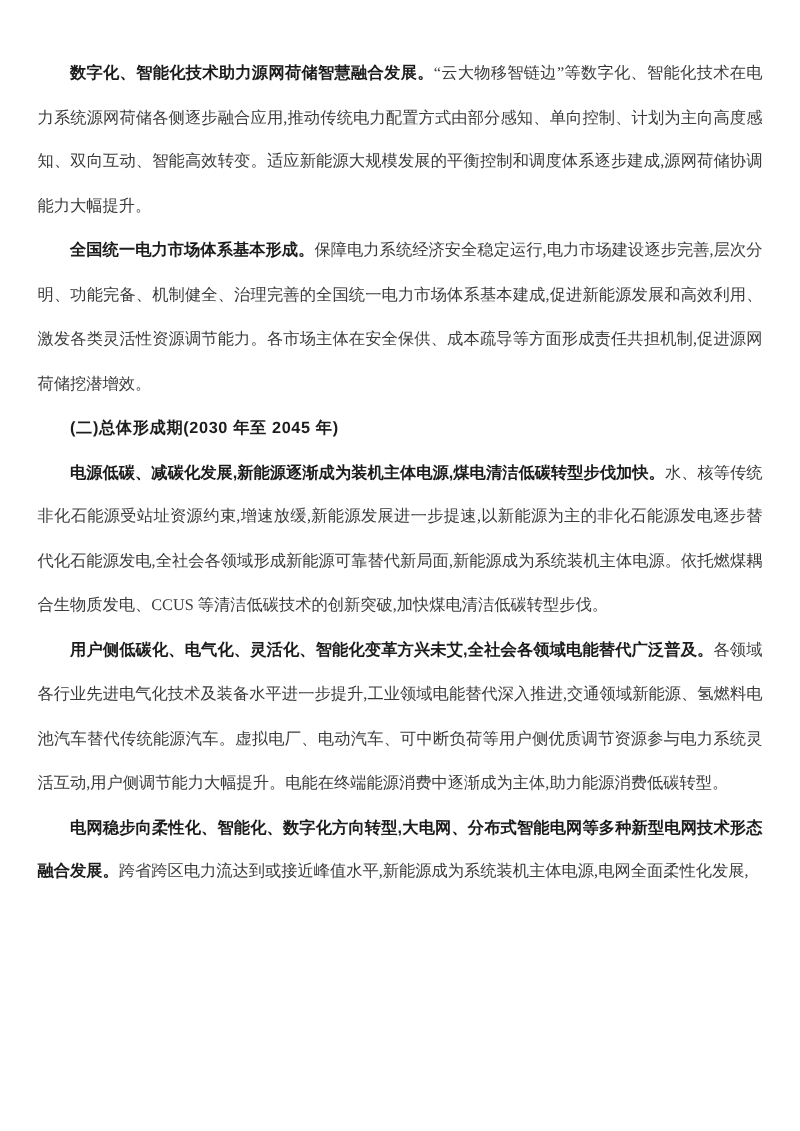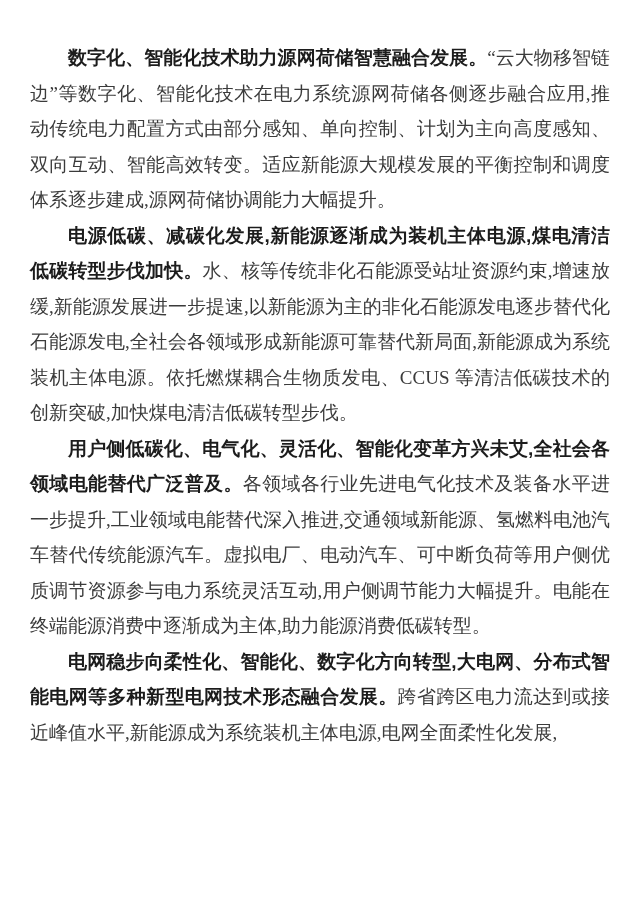--- a/index.html
+++ b/index.html
@@ -9,42 +9,44 @@
   }
   .page {
     width: 640px;
     height: 905px;
     background: #ffffff;
     padding: 40px 30px 0 30px;
     overflow: hidden;
   }
   .para {
     font-family: "Liberation Serif", "DejaVu Serif", serif;
-    font-size: 19px;
+    font-size: 13px;
     line-height: 35.5px;
     color: #3b3b3b;
     text-align: justify;
     text-indent: 2em;
   }
   .lead {
     font-family: "Liberation Sans", "DejaVu Sans", sans-serif;
     font-weight: bold;
     color: #1c1c1c;
   }
   .heading-para .lead {
     letter-spacing: 0.5px;
   }
 </style>
 </head>
 <body>
 
 <div class="page">
   <p class="para"><span class="lead">数字化、智能化技术助力源网荷储智慧融合发展。</span><span>“云大物移智链边”等数字化、智能化技术在电力系统源网荷储各侧逐步融合应用,推动传统电力配置方式由部分感知、单向控制、计划为主向高度感知、双向互动、智能高效转变。适应新能源大规模发展的平衡控制和调度体系逐步建成,源网荷储协调能力大幅提升。</span></p>
 
+  <p class="para"><span class="lead">全国统一电力市场体系基本形成。</span><span>保障电力系统经济安全稳定运行,电力市场建设逐步完善,层次分明、功能完备、机制健全、治理完善的全国统一电力市场体系基本建成,促进新能源发展和高效利用、激发各类灵活性资源调节能力。各市场主体在安全保供、成本疏导等方面形成责任共担机制,促进源网荷储挖潜增效。</span></p>
 
+  <p class="para heading-para"><span class="lead">(二)总体形成期(2030 年至 2045 年)</span></p>
 
 
   <p class="para"><span class="lead">电源低碳、减碳化发展,新能源逐渐成为装机主体电源,煤电清洁低碳转型步伐加快。</span><span>水、核等传统非化石能源受站址资源约束,增速放缓,新能源发展进一步提速,以新能源为主的非化石能源发电逐步替代化石能源发电,全社会各领域形成新能源可靠替代新局面,新能源成为系统装机主体电源。依托燃煤耦合生物质发电、CCUS 等清洁低碳技术的创新突破,加快煤电清洁低碳转型步伐。</span></p>
 
   <p class="para"><span class="lead">用户侧低碳化、电气化、灵活化、智能化变革方兴未艾,全社会各领域电能替代广泛普及。</span><span>各领域各行业先进电气化技术及装备水平进一步提升,工业领域电能替代深入推进,交通领域新能源、氢燃料电池汽车替代传统能源汽车。虚拟电厂、电动汽车、可中断负荷等用户侧优质调节资源参与电力系统灵活互动,用户侧调节能力大幅提升。电能在终端能源消费中逐渐成为主体,助力能源消费低碳转型。</span></p>
 
   <p class="para"><span class="lead">电网稳步向柔性化、智能化、数字化方向转型,大电网、分布式智能电网等多种新型电网技术形态融合发展。</span><span>跨省跨区电力流达到或接近峰值水平,新能源成为系统装机主体电源,电网全面柔性化发展,</span></p>
 </div>
 
 </body></html>

